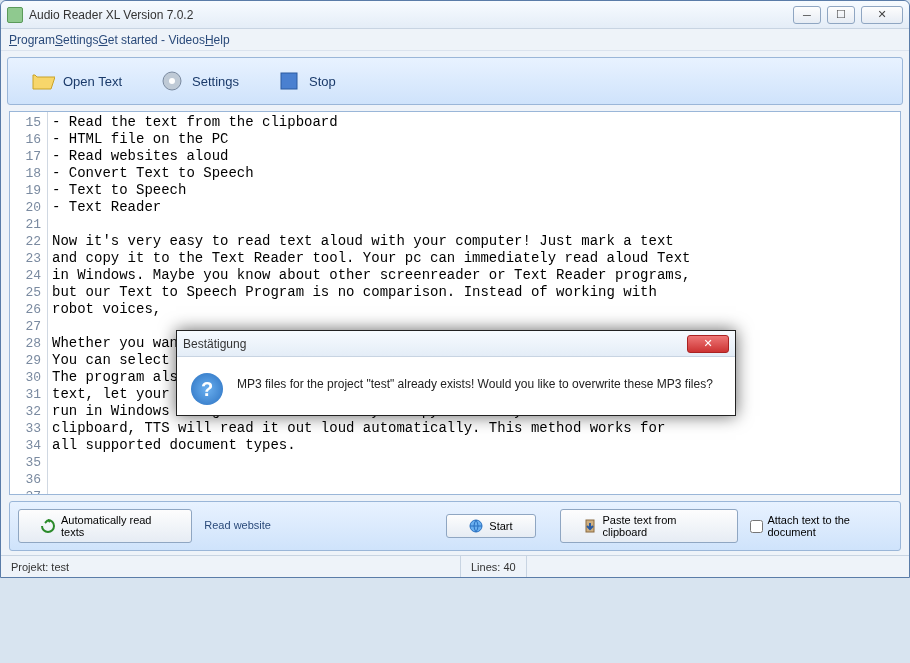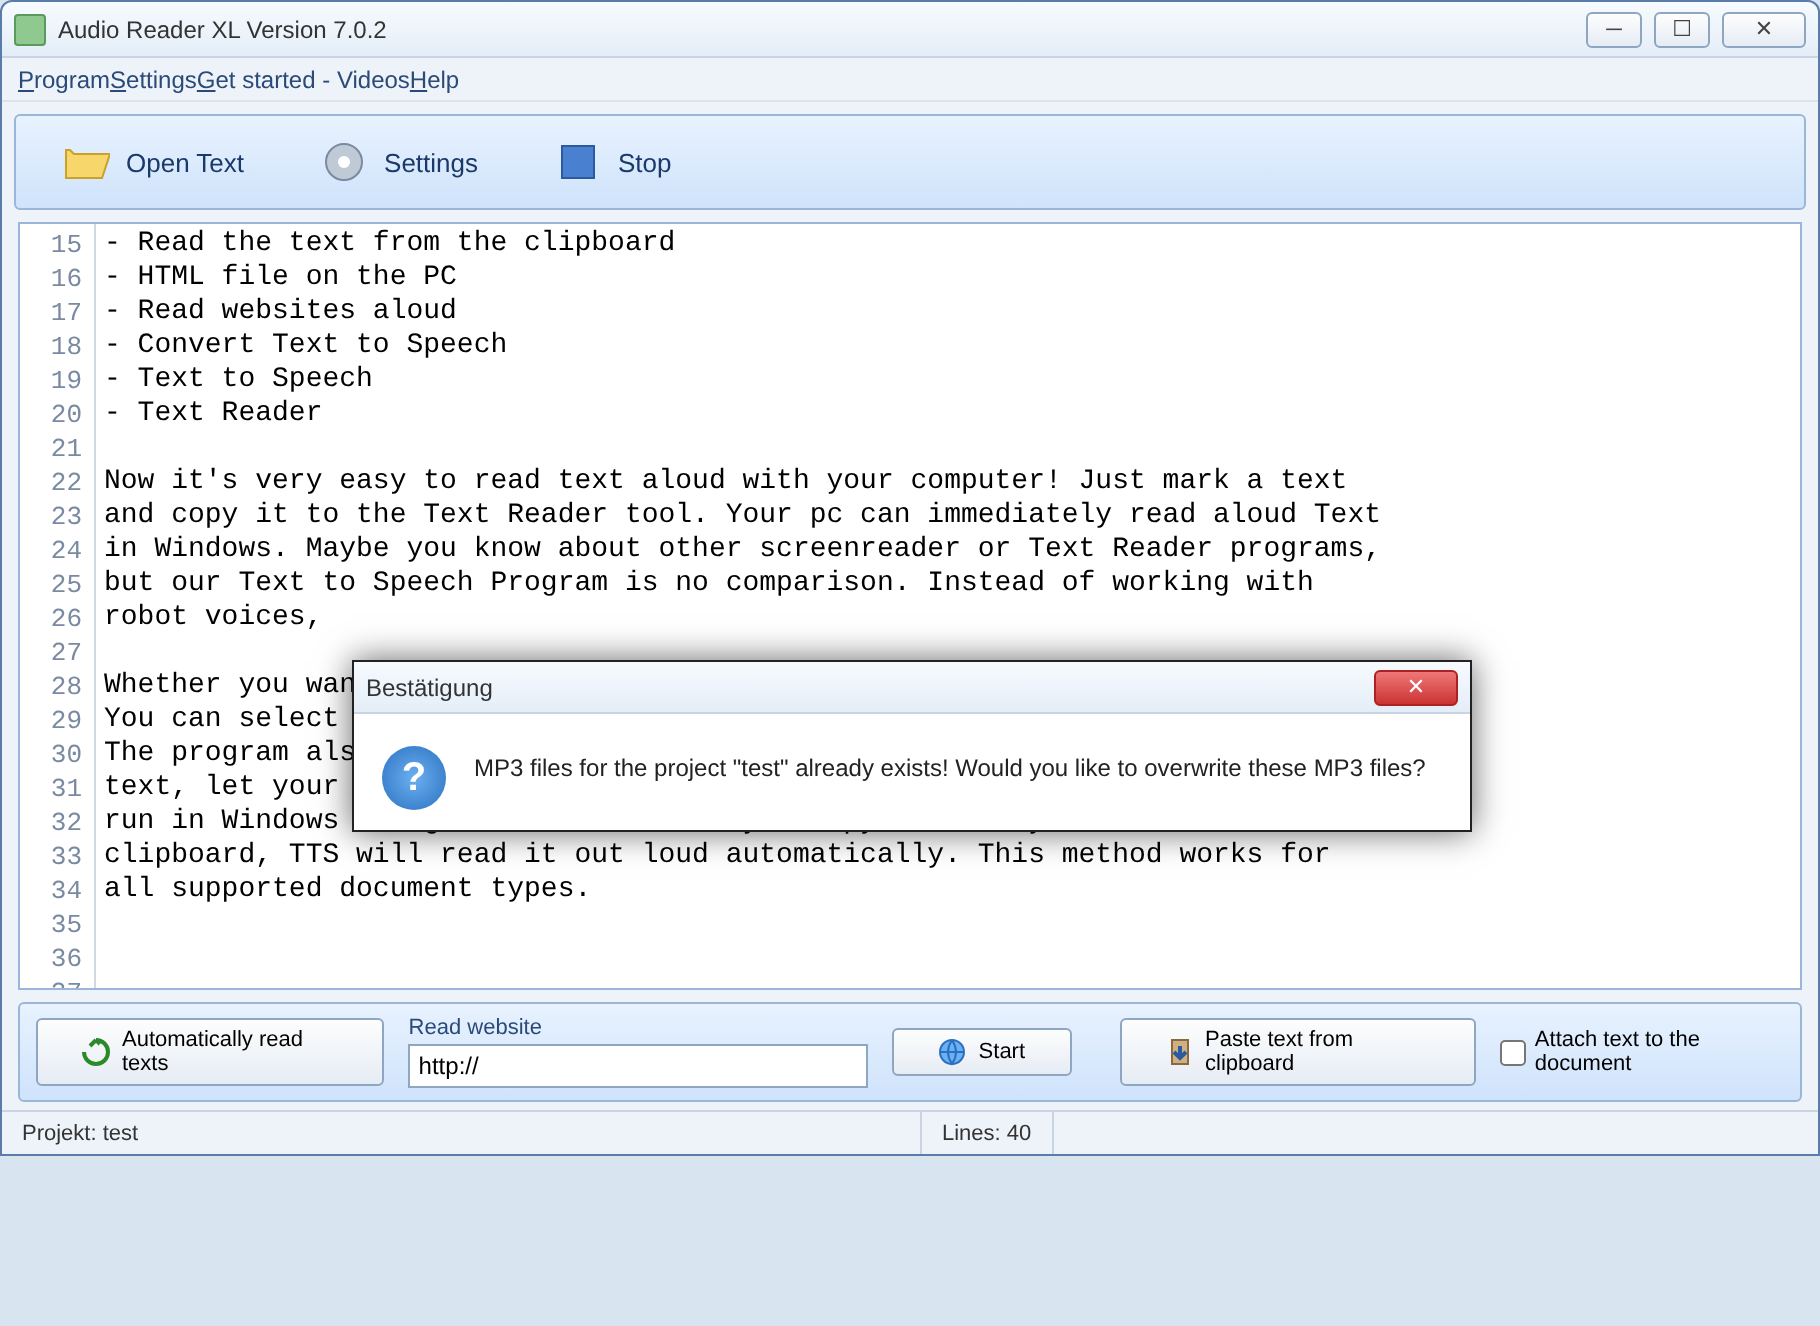--- a/index.html
+++ b/index.html
@@ -171,21 +171,20 @@
       <span>
         <svg width="14" height="14">
             <path d="M7 1 A6 6 0 1 1 1 7" fill="none" stroke="#2a8a2a" stroke-width="2"></path>
             <path d="M7 1 L4 4 M7 1 L9 3" stroke="#2a8a2a" stroke-width="2"></path>
           </svg>
       </span>
       <span>Automatically read texts</span>
     </div>
     <div class="readweb">
       <label>Read website</label>
-      <input type="text" value="http://" style="">
     </div>
     <div class="btn">
       <span>
         <svg width="14" height="14">
             <circle cx="7" cy="7" r="6" fill="#6bb0f0" stroke="#2a70c0"></circle>
             <path d="M1 7 L13 7 M7 1 Q11 7 7 13 Q3 7 7 1" fill="none" stroke="#2a70c0"></path>
           </svg>
       </span>
       <span>Start</span>
     </div>

